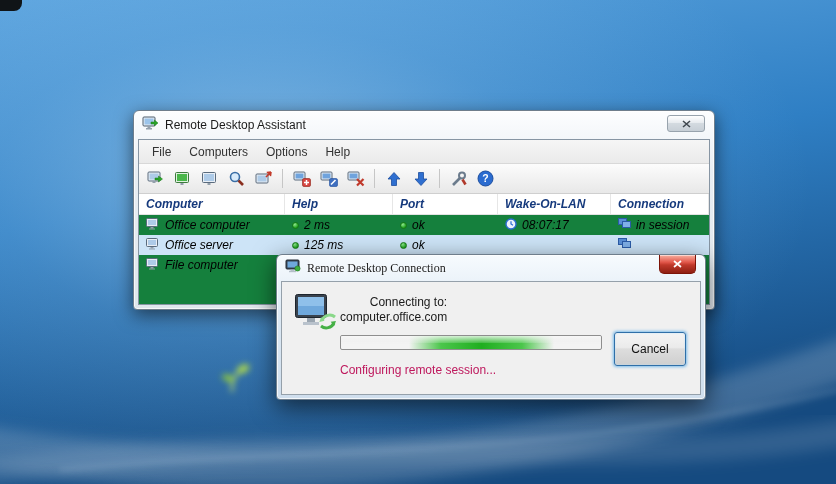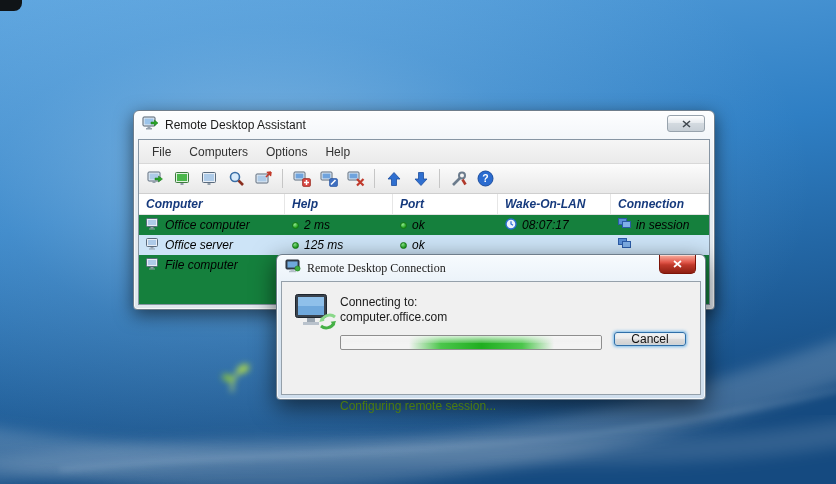--- a/index.html
+++ b/index.html
@@ -61,36 +61,36 @@
   .dialog-window .frame { background:linear-gradient(#f7fbfe,#dde9f4 40%,#cfdeed);
     box-shadow:0 7px 24px rgba(0,0,0,.6), inset 0 0 0 1px rgba(255,255,255,.75); }
   .dialog-window .titlebar { height:26px;font-family:Liberation Serif, serif; }
   .close-red {
     position:absolute; top:1px; right:10px; width:37px; height:19px;
     border:1px solid #7c1408; border-top:none; border-radius:0 0 5px 5px;
     background:linear-gradient(#f8b0a0,#e2574a 40%,#c0392b 55%,#8e1f12);
     box-shadow:inset 0 1px 0 rgba(255,255,255,.5);
     display:flex; align-items:center; justify-content:center; cursor:default;
   }
-  .dlg-client { position:relative; flex:1; border:1px solid #95a0aa; background:#f0f0f0; }
+  .dlg-client { position:relative; flex:1; border:1px solid #95a0aa; background:#f0f0f0;text-align:right; }
   .dlg-icon { position:absolute; left:12px; top:11px; }
   .dlg-textblock { position:absolute; left:58px; top:13px; line-height:15px; color:#1a1a1a; }
   .progress { position:absolute; left:58px; top:53px; width:262px; height:15px;
     border:1px solid #8e8e8e; border-radius:2px;
     background:linear-gradient(#dcdcdc,#f3f3f3 60%); overflow:hidden; }
   .marquee { position:absolute; top:0; bottom:0; left:26%; width:56%;
     background:linear-gradient(90deg, rgba(38,178,38,0) 0%, rgba(46,190,46,.85) 22%, #1fae1f 50%, rgba(46,190,46,.85) 78%, rgba(38,178,38,0) 100%); }
   .progress::after { content:""; position:absolute; left:0; right:0; top:0; height:55%;
     background:linear-gradient(rgba(255,255,255,.8),rgba(255,255,255,.15)); }
-  .cancel-btn { position:absolute; left:332px; top:50px; width:72px; height:14px;
+  .cancel-btn { position:absolute; left:332px; top:50px; width:72px; height:34px;
     border:1px solid #2f6fa8; border-radius:3px;
     background:linear-gradient(#f4f4f4,#ebebeb 45%,#dddddd 50%,#cfcfcf);
     box-shadow:0 0 3px 1px rgba(94,174,233,.8), inset 0 0 2px #bfe0f5;
     display:flex; align-items:center; justify-content:center; color:#111; }
-  .dlg-status { position:absolute; left:58px; top:81px; color:#4d7c0f;margin-top:36px; }
+  .dlg-status { position:absolute; left:58px; top:81px; color:#be185d; }
 </style>
 </head>
 <body>
 
 <div class="desktop">
 
   <svg class="wallpaper" width="836" height="484" viewBox="0 0 836 484">
     <defs>
       <linearGradient id="sky" x1="0" y1="0" x2="0.25" y2="1">
         <stop offset="0" stop-color="#5aa3de"></stop>

